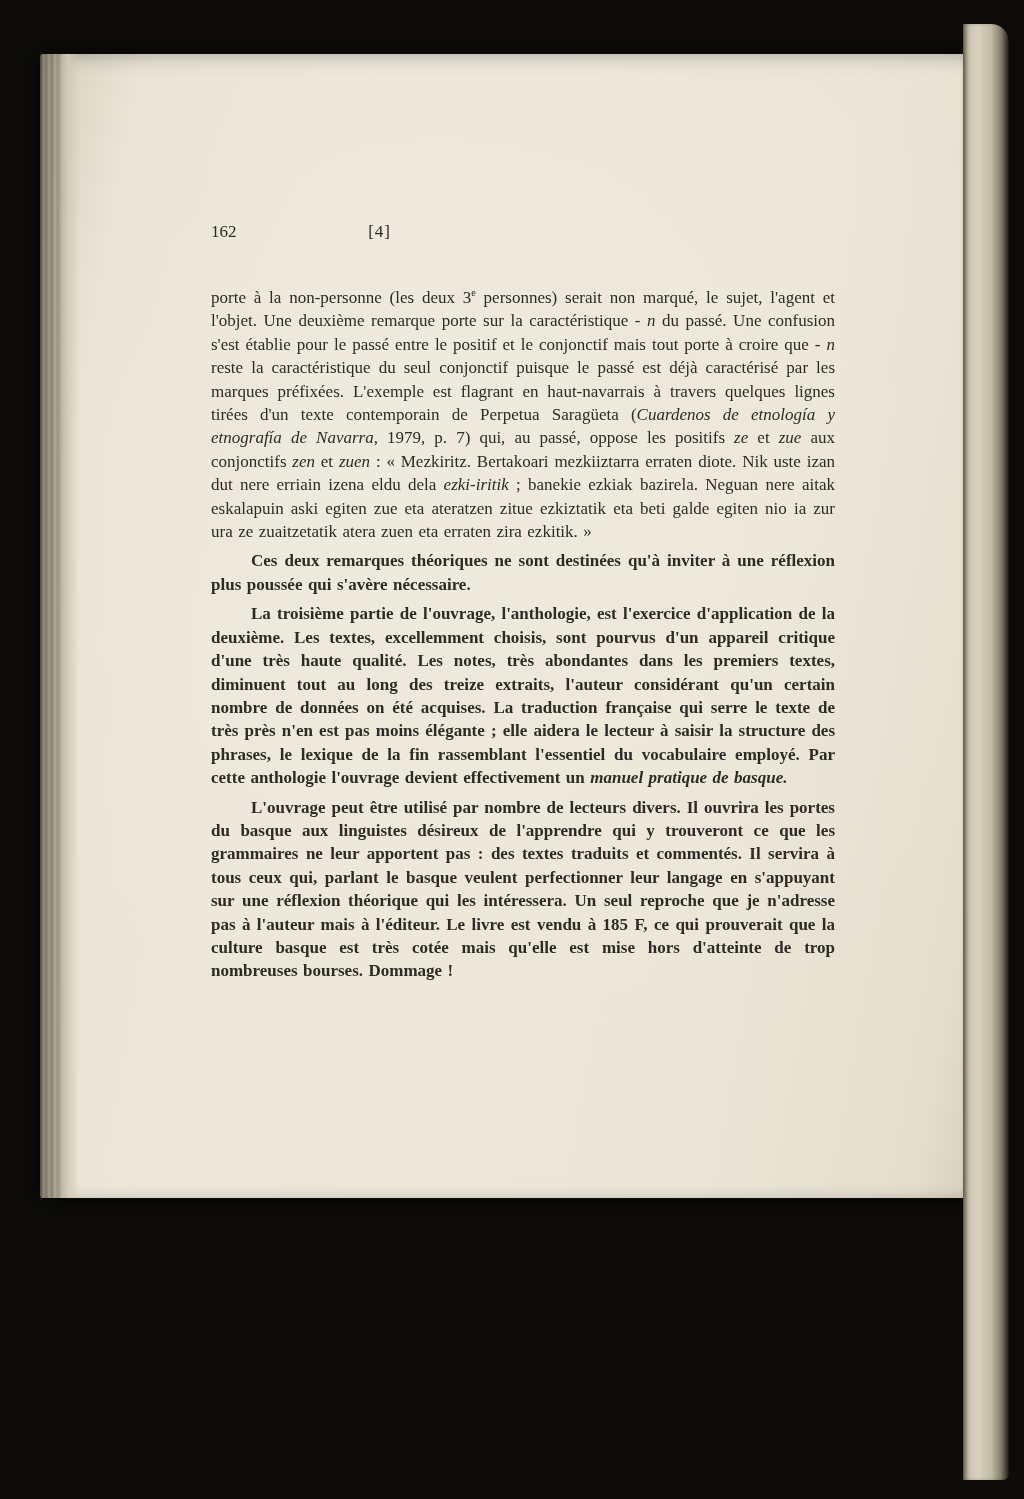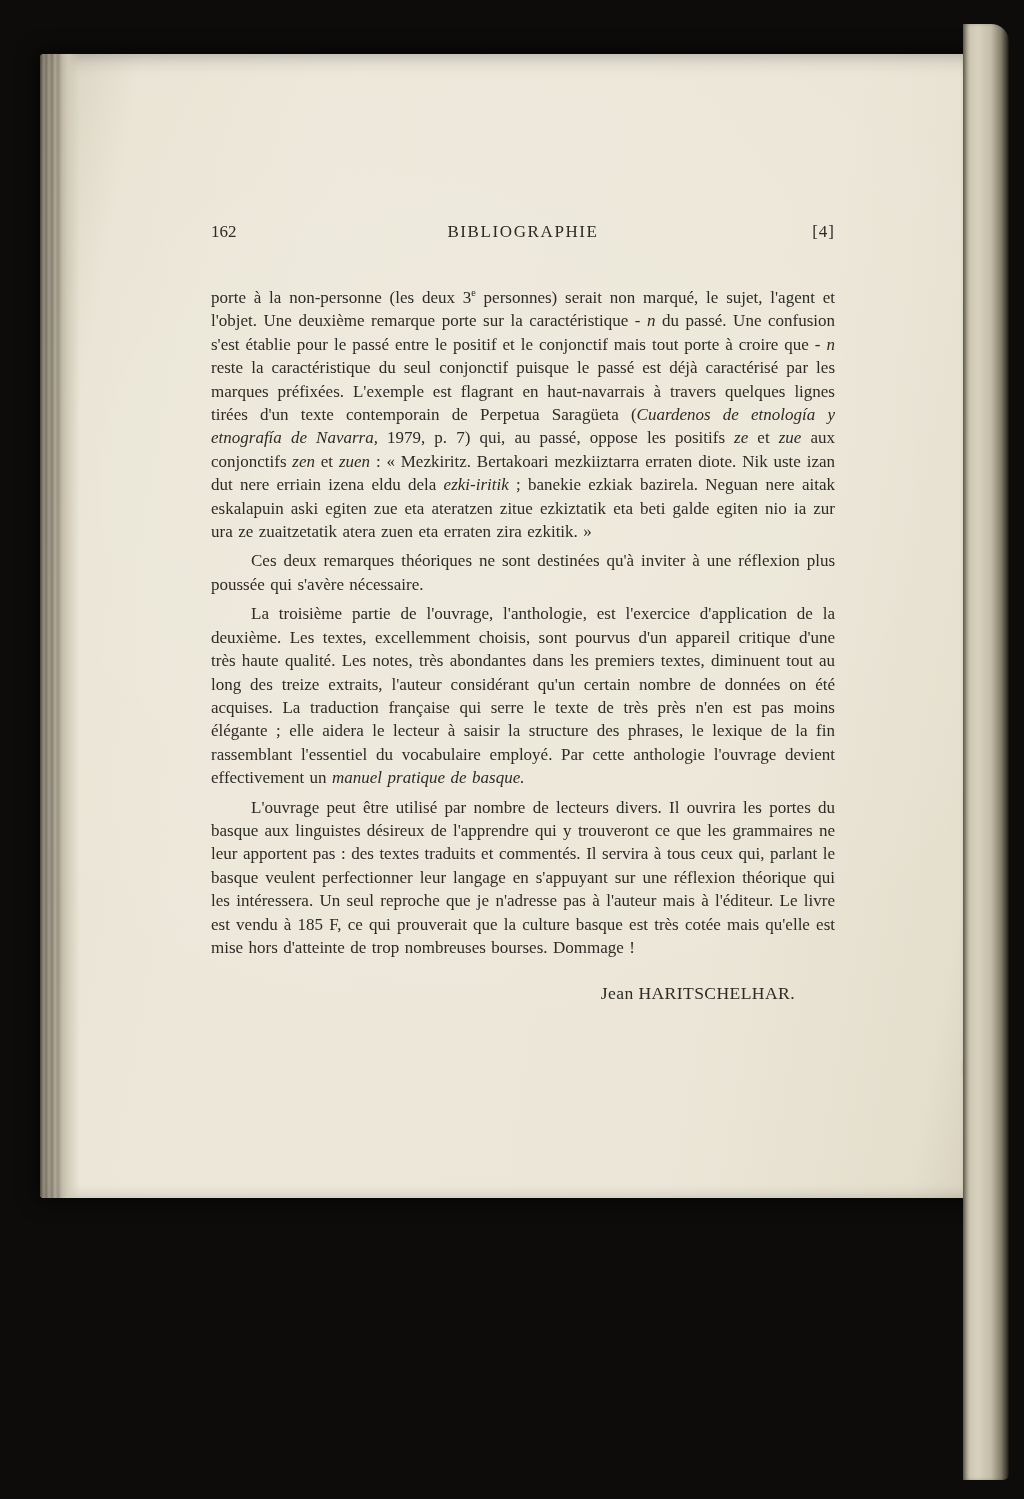--- a/index.html
+++ b/index.html
@@ -68,21 +68,21 @@
 
   .body-text {
     margin-top:44px;
     font-size:17px; line-height:23.4px;
     text-align:justify;
     word-spacing:1.2px;
     color:#2d2b25;
   }
   .body-text p { margin:0; }
   .body-text p + p { margin-top:6px; }
-  .body-text p.indent { text-indent:40px; }
+  .body-text p.indent { text-indent:40px;font-weight:bold; }
   .body-text sup { font-size:.6em; line-height:0; vertical-align:super; }
   .body-text em { font-style:italic; }
 
   .signature {
     margin-top:24px;
     text-align:right; padding-right:40px;
     font-size:17.6px; letter-spacing:.4px;
     color:#2d2b25;
   }
 </style>
@@ -91,31 +91,29 @@
 
 <div class="scan">
 
   <div class="page">
     <div class="stain"></div>
 
     <div class="content">
 
       <div class="header">
         <span class="pageno">162</span>
-        <span class="title">BIBLIOGRAPHIE</span>
         <span class="mark">[4]</span>
       </div>
 
       <div class="body-text" id="text-body">
           <p class=""><span>porte à la non-personne (les deux 3</span><sup>e</sup><span> personnes) serait non marqué, le sujet, l'agent et l'objet. Une deuxième remarque porte sur la caractéristique - </span><em>n</em><span> du passé. Une confusion s'est établie pour le passé entre le positif et le conjonctif mais tout porte à croire que - </span><em>n</em><span> reste la caractéristique du seul conjonctif puisque le passé est déjà caractérisé par les marques préfixées. L'exemple est flagrant en haut-navarrais à travers quelques lignes tirées d'un texte contemporain de Perpetua Saragüeta (</span><em>Cuardenos de etnología y etnografía de Navarra,</em><span> 1979, p. 7) qui, au passé, oppose les positifs </span><em>ze</em><span> et </span><em>zue</em><span> aux conjonctifs </span><em>zen</em><span> et </span><em>zuen</em><span> : « Mezkiritz. Bertakoari mezkiiztarra erraten diote. Nik uste izan dut nere erriain izena eldu dela </span><em>ezki-iritik</em><span> ; banekie ezkiak bazirela. Neguan nere aitak eskalapuin aski egiten zue eta ateratzen zitue ezkiztatik eta beti galde egiten nio ia zur ura ze zuaitzetatik atera zuen eta erraten zira ezkitik. »</span></p>
           <p class="indent"><span>Ces deux remarques théoriques ne sont destinées qu'à inviter à une réflexion plus poussée qui s'avère nécessaire.</span></p>
           <p class="indent"><span>La troisième partie de l'ouvrage, l'anthologie, est l'exercice d'application de la deuxième. Les textes, excellemment choisis, sont pourvus d'un appareil critique d'une très haute qualité. Les notes, très abondantes dans les premiers textes, diminuent tout au long des treize extraits, l'auteur considérant qu'un certain nombre de données on été acquises. La traduction française qui serre le texte de très près n'en est pas moins élégante ; elle aidera le lecteur à saisir la structure des phrases, le lexique de la fin rassemblant l'essentiel du vocabulaire employé. Par cette anthologie l'ouvrage devient effectivement un </span><em>manuel pratique de basque.</em></p>
           <p class="indent"><span>L'ouvrage peut être utilisé par nombre de lecteurs divers. Il ouvrira les portes du basque aux linguistes désireux de l'apprendre qui y trouveront ce que les grammaires ne leur apportent pas : des textes traduits et commentés. Il servira à tous ceux qui, parlant le basque veulent perfectionner leur langage en s'appuyant sur une réflexion théorique qui les intéressera. Un seul reproche que je n'adresse pas à l'auteur mais à l'éditeur. Le livre est vendu à 185 F, ce qui prouverait que la culture basque est très cotée mais qu'elle est mise hors d'atteinte de trop nombreuses bourses. Dommage !</span></p>
         </div>
 
-      <div class="signature">Jean HARITSCHELHAR.</div>
 
     </div>
   </div>
 
   <div class="next-page"></div>
 
 </div>
 
 </body></html>

